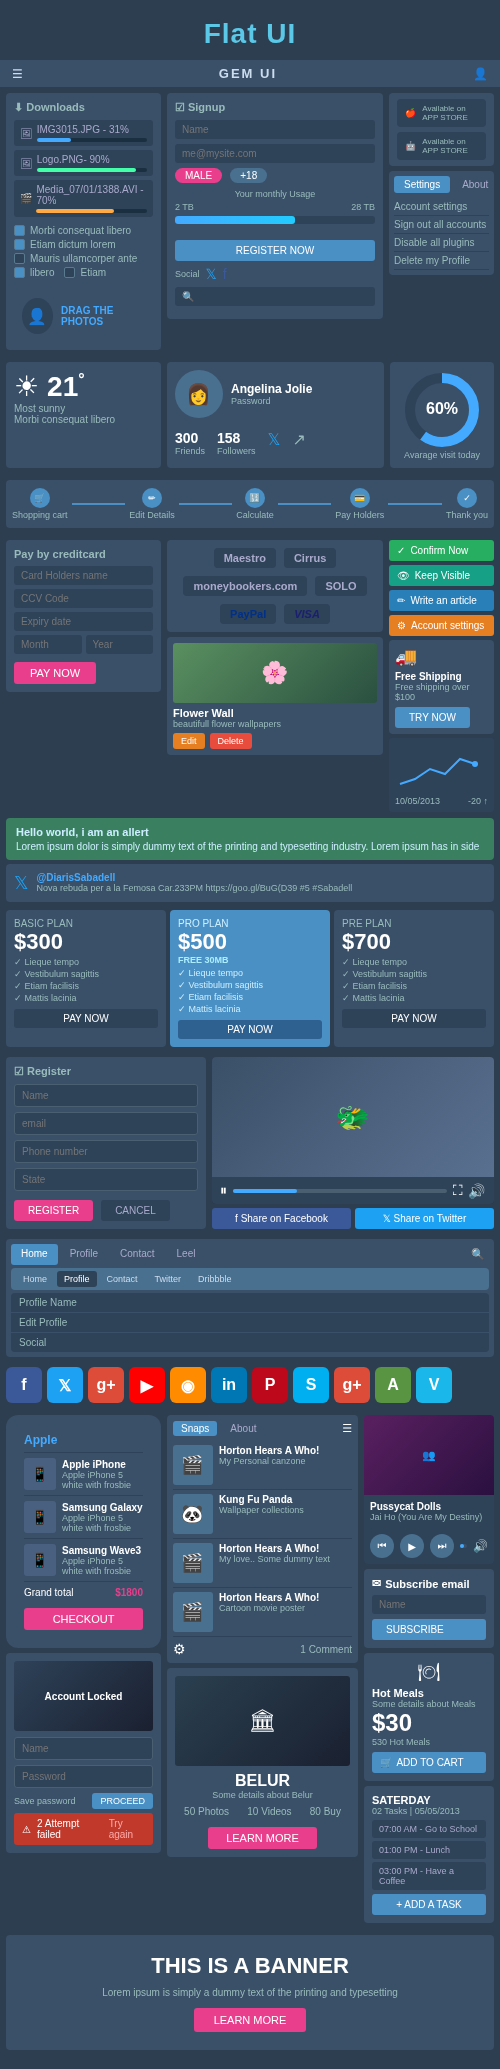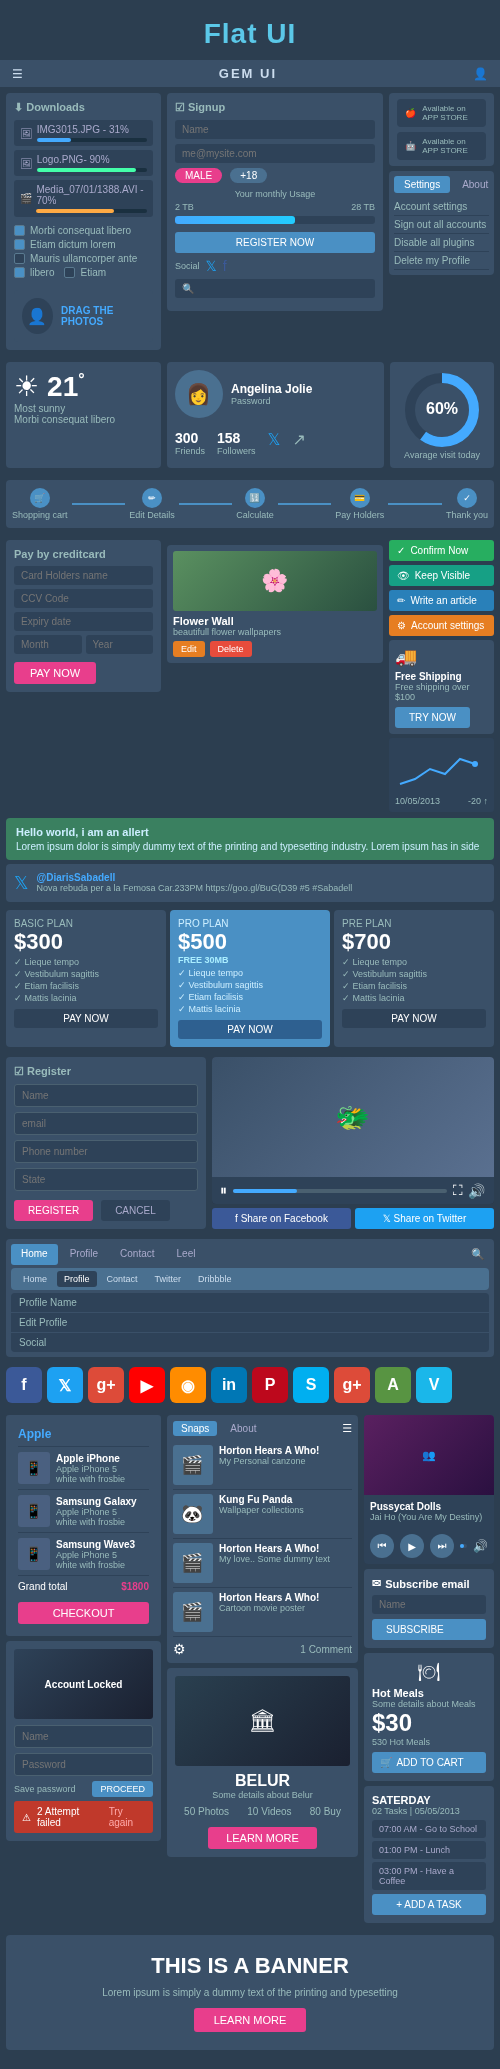--- a/index.html
+++ b/index.html
@@ -47,21 +47,21 @@
     .download-bar-fill { height: 4px; border-radius: 2px; }
 
     
     .signup-panel { background: #3a5068; border-radius: 4px; padding: 8px; }
     .form-input { background: #2e4258; border: none; border-radius: 3px; color: #aac; padding: 4px 7px; width: 100%; margin-bottom: 5px; font-size: 10px; }
     .radio-row { display: flex; align-items: center; gap: 8px; margin-bottom: 6px; }
     .radio-btn { background: #4a7090; border-radius: 12px; padding: 2px 10px; font-size: 10px; color: #fff; }
     .radio-btn.active { background: #e83e8c; }
     .usage-bar { background: #2e4258; border-radius: 3px; height: 8px; margin: 4px 0; }
     .usage-fill { height: 8px; background: linear-gradient(90deg, #4af, #2cf); border-radius: 3px; }
-    .register-btn { background: #4a90c4; border-radius: 3px; padding: 5px 0; text-align: center; width: 100%; font-size: 10px; color: #fff; margin-top: 8px; cursor: pointer; }
+    .register-btn { background: #4a90c4; border-radius: 3px; padding: 5px 0; text-align: center; width: 100%; font-size: 10px; color: #fff; margin-top: 16px; cursor: pointer; }
 
     
     .appstore-panel { background: #3a5068; border-radius: 4px; padding: 6px 8px; display: flex; flex-direction: column; gap: 5px; }
     .appstore-btn { background: #2e4258; border-radius: 4px; padding: 5px 8px; display: flex; align-items: center; gap: 6px; font-size: 9px; color: #9bb; }
 
     
     .checkbox-list { padding: 4px 0; }
     .cb-item { display: flex; align-items: center; gap: 5px; margin-bottom: 3px; font-size: 10px; color: #9bb; }
     .cb-box { width: 11px; height: 11px; border: 1px solid #5a7a90; border-radius: 2px; background: #2e4258; }
     .cb-box.checked { background: #4a90c4; }
@@ -134,21 +134,21 @@
     .social-icons-row { display: flex; flex-wrap: wrap; gap: 5px; padding: 6px; }
     .social-icon { width: 36px; height: 36px; border-radius: 6px; display: flex; align-items: center; justify-content: center; font-size: 16px; font-weight: bold; cursor: pointer; }
 
     
     .nav-tabs-panel { background: #3a5068; border-radius: 4px; padding: 5px; margin: 0 6px 4px; }
     .tabs-row { display: flex; gap: 2px; }
     .tab-item { padding: 4px 10px; border-radius: 3px; font-size: 10px; cursor: pointer; color: #aac; }
     .tab-item.active { background: #4a90c4; color: #fff; }
 
     
-    .product-list { background: #3a5068; border-radius: 3px; padding: 12px; }
+    .product-list { background: #3a5068; border-radius: 12px; padding: 18px; }
     .product-item { display: flex; align-items: center; gap: 6px; padding: 5px 0; border-bottom: 1px solid #2e4258; }
     .product-thumb { width: 32px; height: 32px; background: #4a6080; border-radius: 3px; display: flex; align-items: center; justify-content: center; font-size: 14px; }
     .product-name { font-size: 10px; font-weight: bold; color: #fff; }
     .product-sub { font-size: 9px; color: #9bb; }
     .checkout-btn { background: #e83e8c; border-radius: 3px; padding: 5px 0; text-align: center; color: #fff; font-size: 11px; cursor: pointer; margin-top: 5px; }
 
     
     .snaps-panel { background: #3a5068; border-radius: 4px; padding: 6px; }
     .snap-item { display: flex; gap: 6px; padding: 4px 0; border-bottom: 1px solid #2e4258; align-items: flex-start; }
     .snap-thumb { width: 40px; height: 40px; background: #4a7090; border-radius: 3px; flex-shrink: 0; display: flex; align-items: center; justify-content: center; font-size: 18px; }
@@ -436,20 +436,28 @@
     <input class="cc-input" placeholder="CCV Code" style="">
     <input class="cc-input" placeholder="Expiry date" style="">
     <div style="display:flex;gap:4px;">
       <input class="cc-input" style="width: 50%;" placeholder="Month">
       <input class="cc-input" style="width: 50%;" placeholder="Year">
     </div>
     <div class="pay-btn">PAY NOW</div>
   </div>
 
   <div style="flex:1;">
+    <div class="payment-logos">
+      <div class="pay-logo">Maestro</div>
+      <div class="pay-logo">Cirrus</div>
+      <div class="pay-logo">moneybookers.com</div>
+      <div class="pay-logo">SOLO</div>
+      <div class="pay-logo" style="color:#003087;">PayPal</div>
+      <div class="pay-logo" style="color:#1a1f71;font-style:italic;">VISA</div>
+    </div>
 
     <div style="margin-top:5px;background:#3a5068;border-radius:4px;padding:6px;">
       <div class="flower-img">🌸</div>
       <div style="font-size:11px;font-weight:bold;">Flower Wall</div>
       <div style="font-size:9px;color:#9bb;">beautifull flower wallpapers</div>
       <div style="display:flex;gap:5px;margin-top:4px;">
         <div class="btn-small" style="background:#e67e22;color:#fff;">Edit</div>
         <div class="btn-small" style="background:#e74c3c;color:#fff;">Delete</div>
       </div>
     </div>

